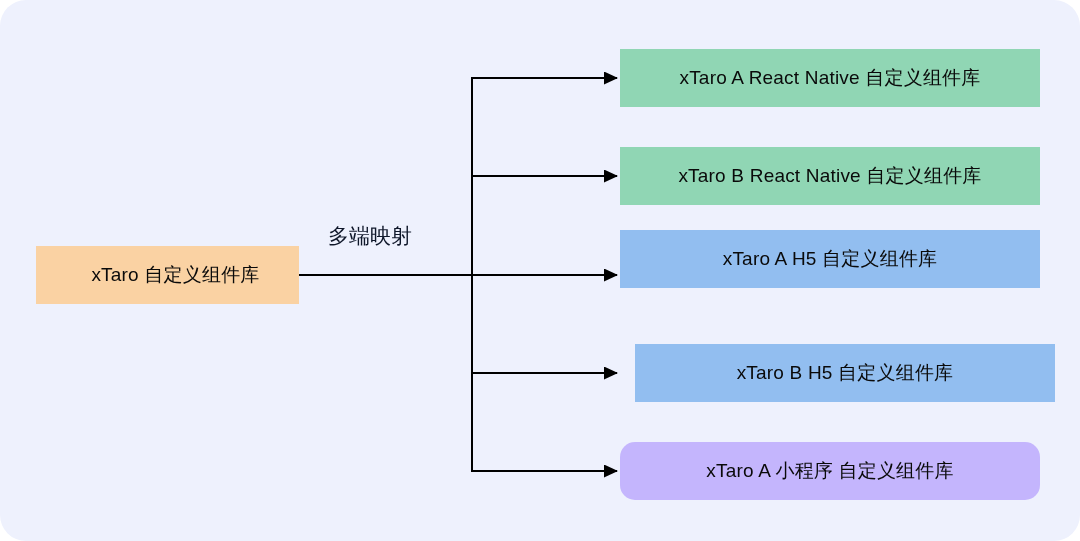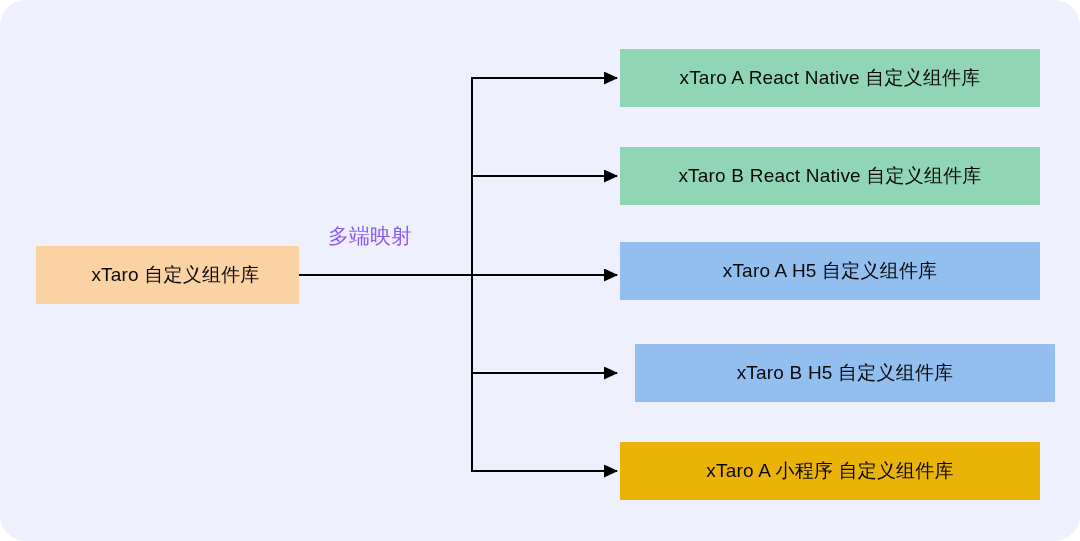--- a/index.html
+++ b/index.html
@@ -44,30 +44,30 @@
   .source-node {
     left: 36px; top: 246px;
     width: 247px; height: 58px;
   }
   .target-node {
     left: 620px;
     width: 420px; height: 58px;
   }
   .t0 { top: 49px; }
   .t1 { top: 147px; }
-  .t2 { top: 242px; }
+  .t2 { top: 230px; }
   .t3 { top: 344px; }
   .t4 { top: 442px; }
   .edge-label {
     position: absolute;
     left: 290px; top: 222px;
     width: 160px;
     text-align: center;
     font-size: 21px;
-    color: #8b5cf6;
+    color: #0f172a;
     white-space: nowrap;
   }
 </style>
 </head>
 <body>
 
 <div class="stage">
 
   <div class="panel" style="background-color: rgb(238, 241, 253);"></div>
 
@@ -94,15 +94,15 @@
   <div class="edge-label">多端映射</div>
 
   <div class="node target-node t0" style="background-color: rgb(144, 214, 180);">xTaro A React Native 自定义组件库</div>
 
   <div class="node target-node t1" style="background-color: rgb(144, 214, 180);">xTaro B React Native 自定义组件库</div>
 
   <div class="node target-node t2" style="background-color: rgb(146, 190, 240);">xTaro A H5 自定义组件库</div>
 
   <div class="node target-node t3" style="background-color: rgb(146, 190, 240); margin-left: 15px;">xTaro B H5 自定义组件库</div>
 
-  <div class="node target-node t4" style="background-color: #eab308;">xTaro A 小程序 自定义组件库</div>
+  <div class="node target-node t4" style="background-color: #c4b5fd; border-radius: 15px;">xTaro A 小程序 自定义组件库</div>
 
 </div>
 
 </body></html>

